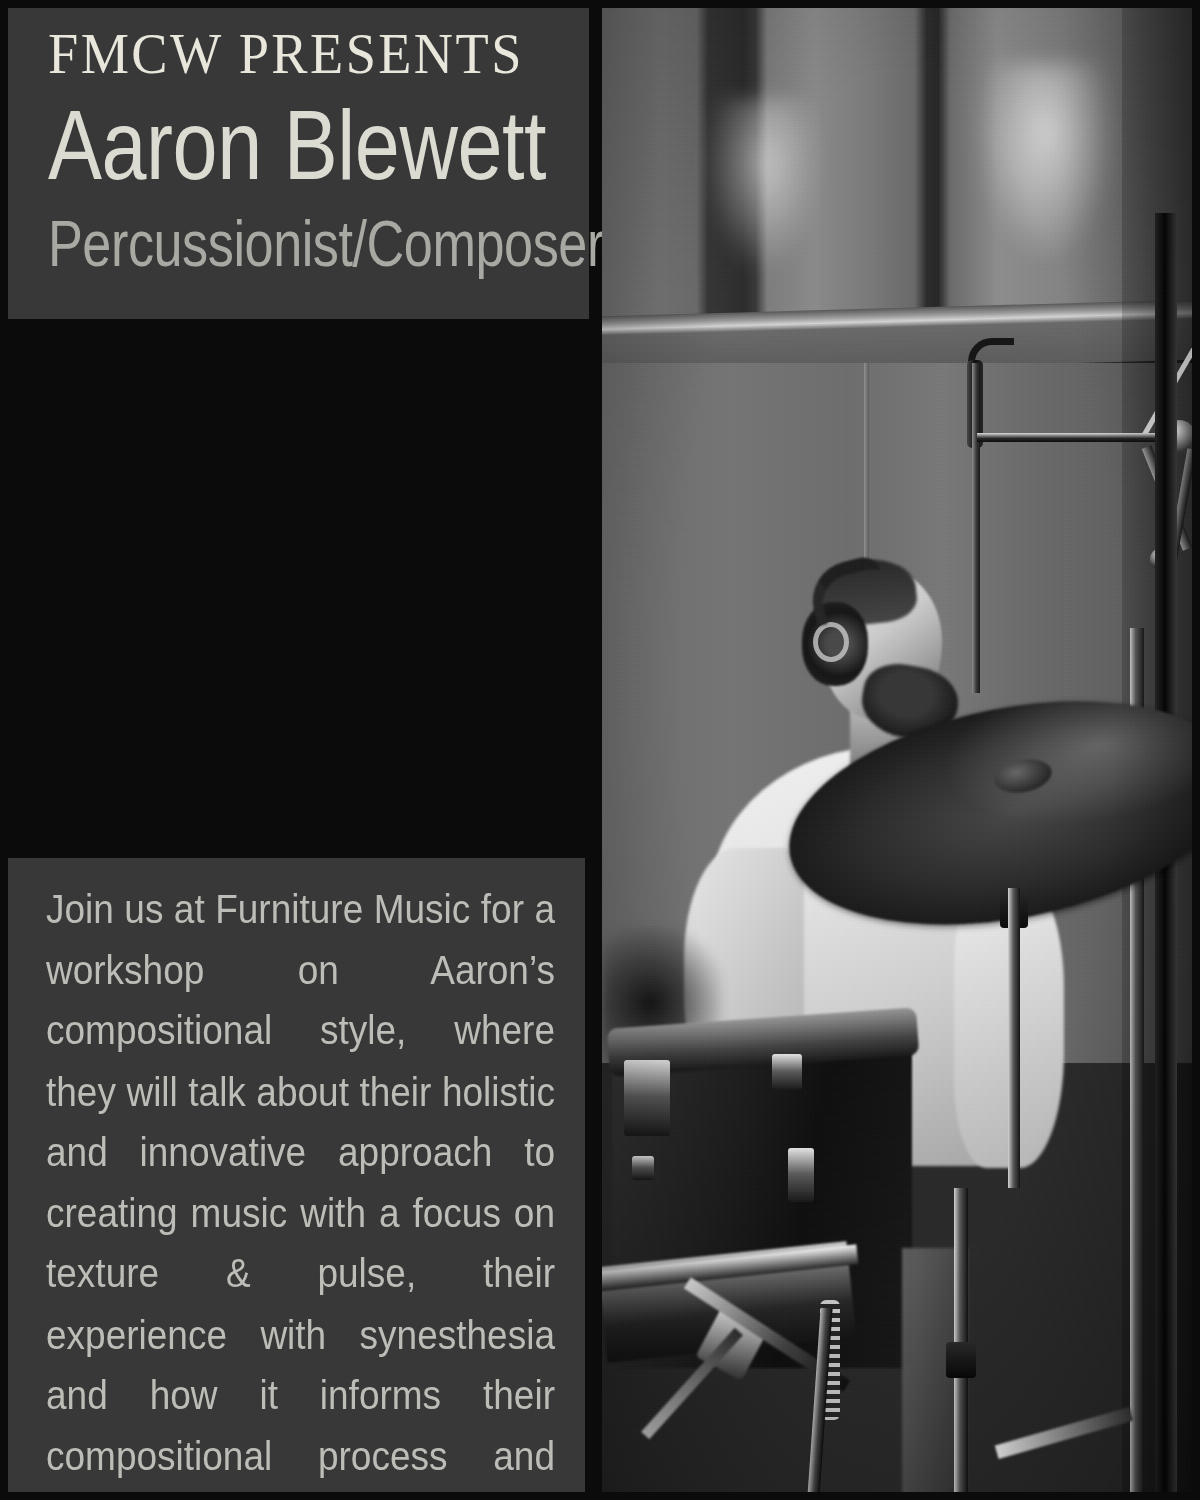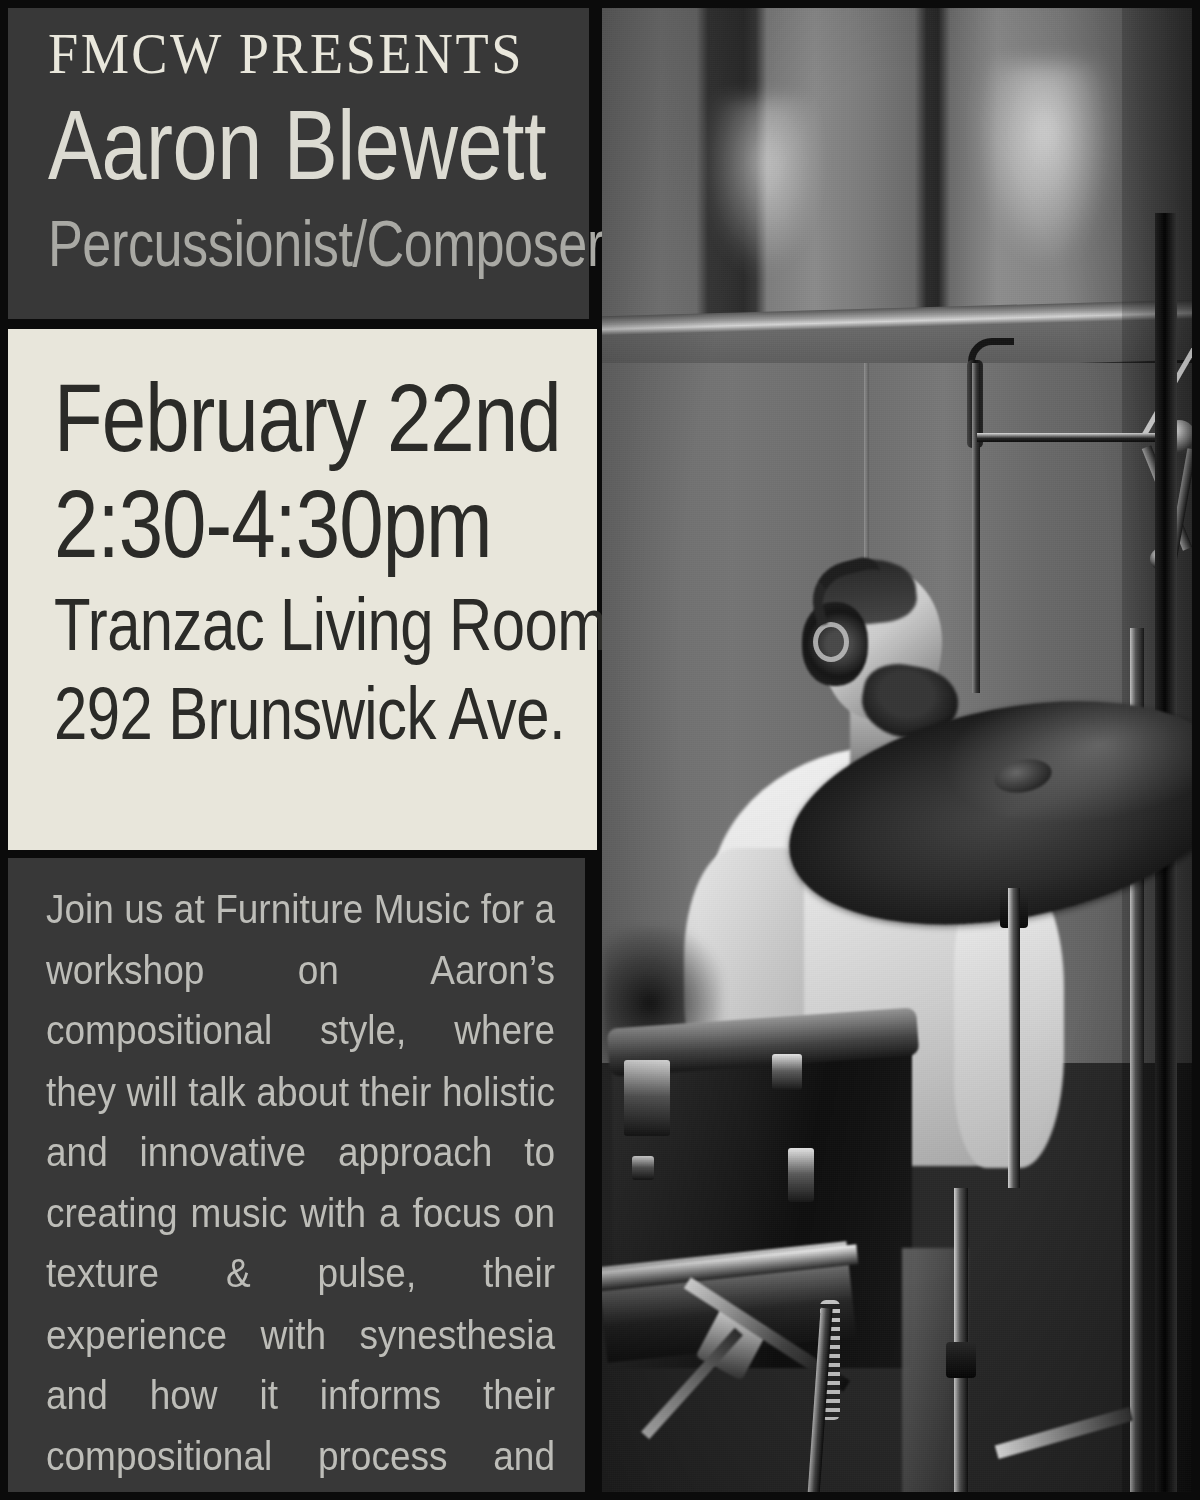--- a/index.html
+++ b/index.html
@@ -471,26 +471,20 @@
 <div id="poster">
 
   <div id="left-column">
 
     <div id="header-panel">
       <div id="presents">FMCW PRESENTS</div>
       <div id="artist-name">Aaron Blewett</div>
       <div id="artist-role">Percussionist/Composer</div>
     </div>
 
-    <div id="details-panel">
-      <div class="detail-line" id="detail-date">February 22nd</div>
-      <div class="detail-line" id="detail-time">2:30-4:30pm</div>
-      <div class="detail-line" id="detail-venue">Tranzac Living Room</div>
-      <div class="detail-line" id="detail-address">292 Brunswick Ave.</div>
-    </div>
 
     <div id="description-panel">
       <div id="description-text">Join us at Furniture Music for a workshop on Aaron’s compositional style, where they will talk about their holistic and innovative approach to creating music with a focus on texture &amp; pulse, their experience with synesthesia and how it informs their compositional process and their relationship to the traditional, the innovative and the Toronto jazz scene in general.</div>
     </div>
   </div>
 
   <div id="photo-panel" aria-label="Black and white photograph of a drummer wearing headphones seated behind a drum kit with a ride cymbal, microphone boom and cymbal stands in a rehearsal room">
     <div id="photo-stage">
 
       <div class="wall" id="wall-upper"></div>

